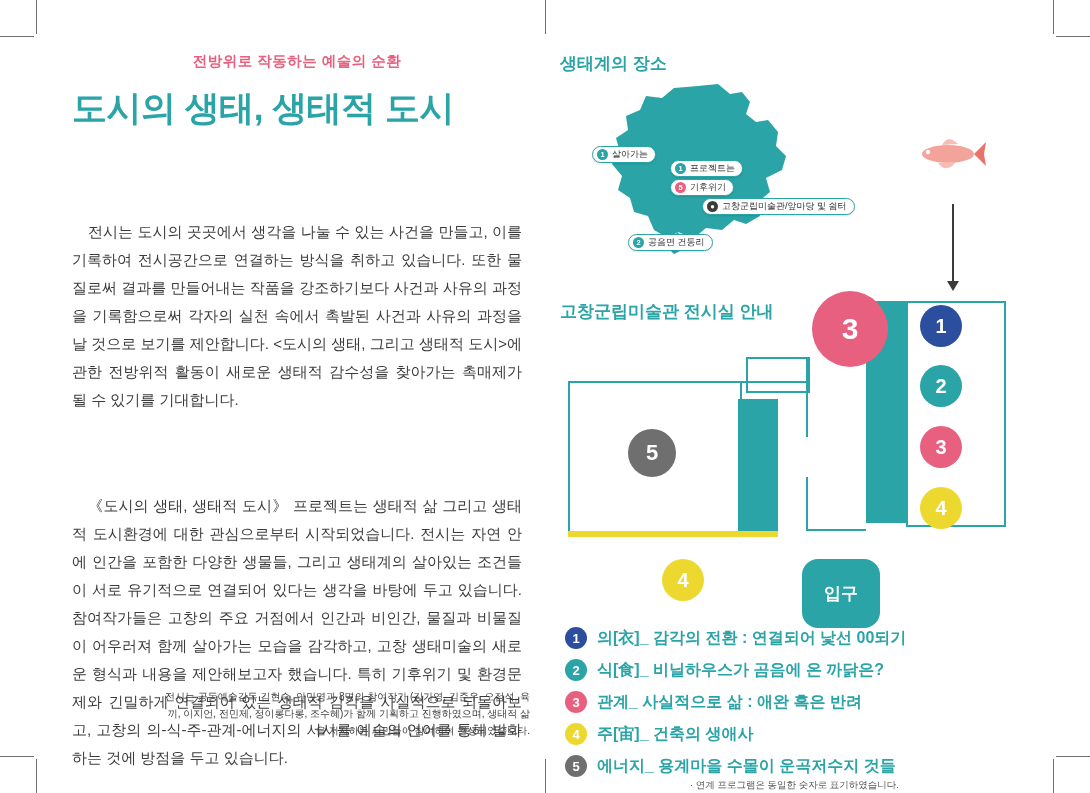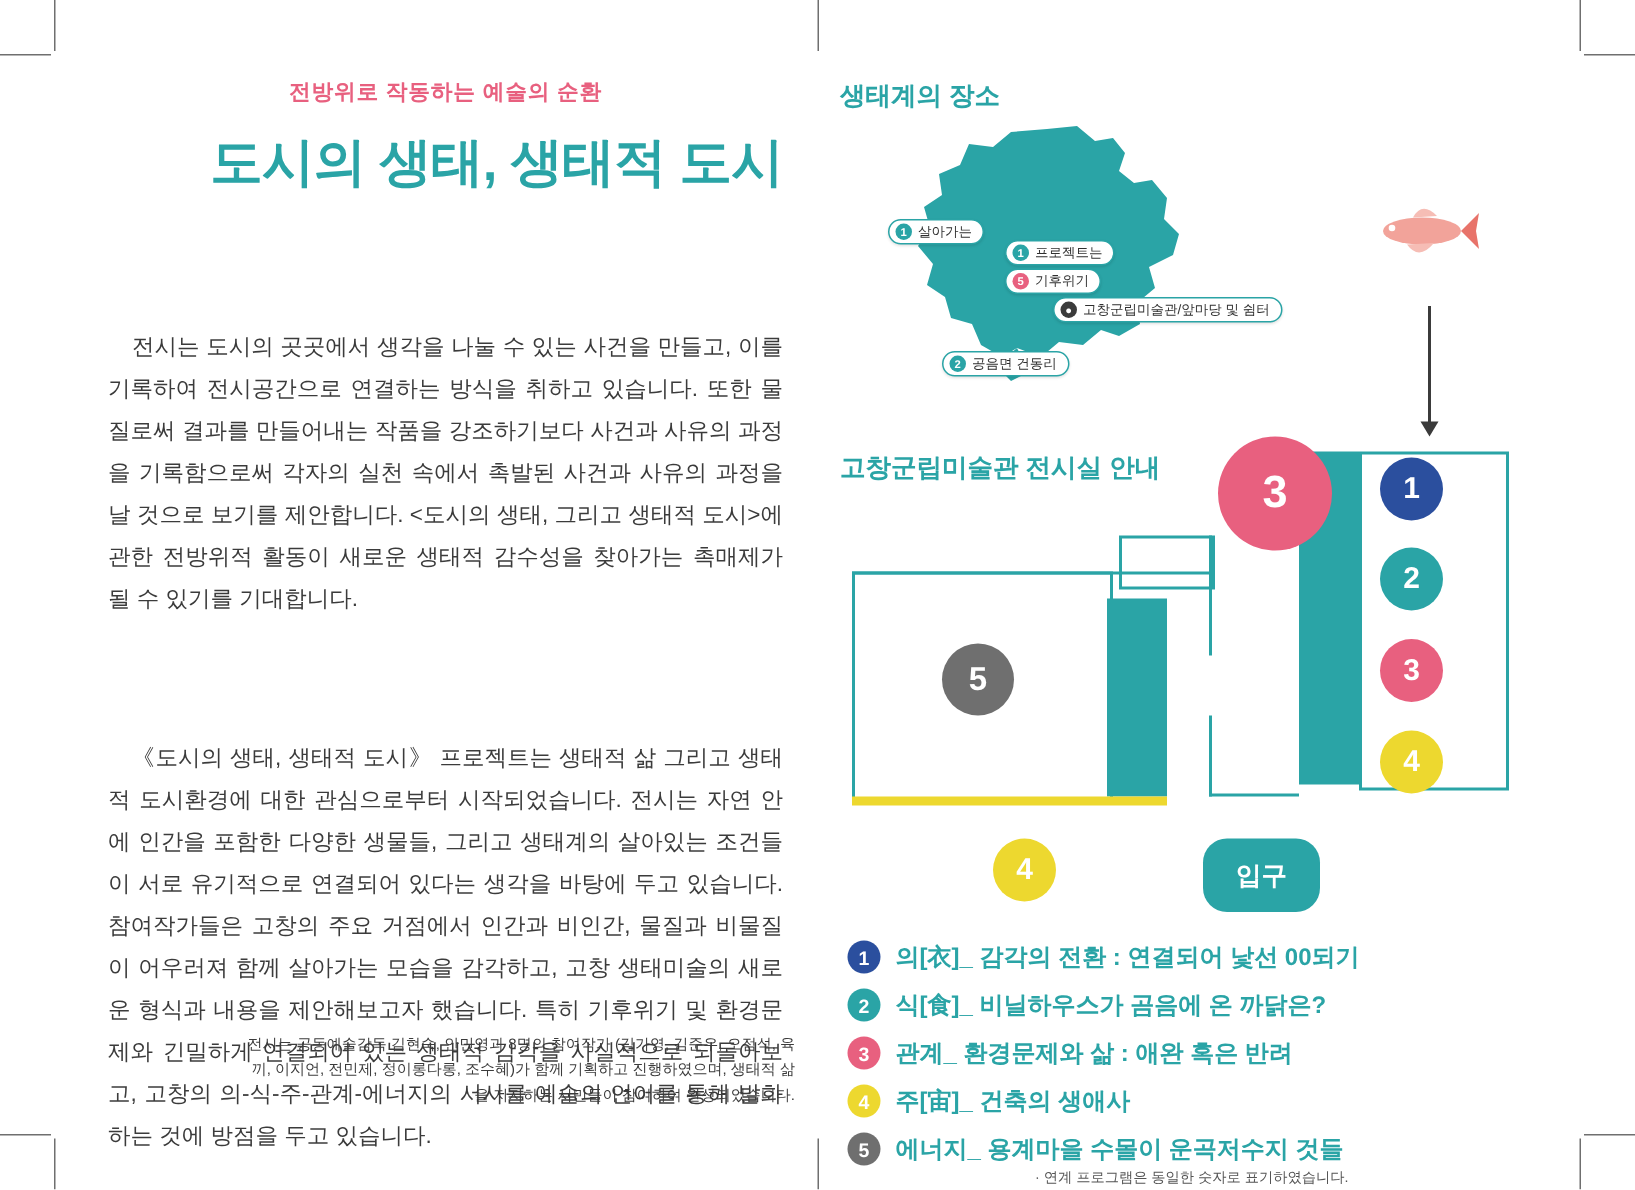--- a/index.html
+++ b/index.html
@@ -14,21 +14,21 @@
   .crop.v{width:1px;}
   .crop.h{height:1px;}
 
   
   .left{position:absolute;left:72px;top:52px;width:450px;}
   .eyebrow{
     color:#e8607f;font-size:14.5px;font-weight:bold;text-align:center;
     letter-spacing:.5px;
   }
   .title{
-    color:#2aa4a6;font-size:35px;font-weight:bold;text-align:right;
+    color:#2aa4a6;font-size:35px;font-weight:bold;text-align:left;
     margin-top:14px;letter-spacing:-.5px;
   }
   .body-copy{
     margin-top:30px;
     color:#3b3b3b;font-size:15px;line-height:28px;text-align:justify;
     white-space:pre-wrap;
   }
   .body-copy p{margin:0;}
   .body-copy p.indent{text-indent:16px;}
   .body-copy p + p{margin-top:22px;}
@@ -71,21 +71,21 @@
   .plan{position:absolute;left:0;top:285px;width:470px;height:280px;}
   .plan .wall{position:absolute;background:#2aa4a6;}
   .plan .outline{position:absolute;border:2px solid #2aa4a6;}
   .badge{
     position:absolute;display:flex;align-items:center;justify-content:center;
     border-radius:50%;color:#ffffff;font-weight:bold;
   }
   .yellow-bar{position:absolute;background:#edd82f;height:6px;}
   .entrance{
     position:absolute;background:#2aa4a6;color:#fff;font-size:17px;font-weight:bold;
-    padding:13px 22px;border-radius:16px;
+    padding:23px 22px;border-radius:16px;
   }
 
   
   .legend{position:absolute;left:5px;top:575px;width:470px;}
   .legend-row{display:flex;align-items:center;margin-bottom:10px;}
   .legend-row .num{width:22px;height:22px;font-size:13px;margin-right:10px;flex:none;}
   .legend-row .txt{color:#2aa4a6;font-size:16px;font-weight:bold;}
   .note{
     position:absolute;left:130px;top:727px;color:#555;font-size:9.5px;
   }
@@ -207,21 +207,21 @@
     <div class="legend-row">
       <span class="num" style="background:#2b4f9e;">1</span>
       <span class="txt">의[衣]_ 감각의 전환 : 연결되어 낯선 00되기</span>
     </div>
     <div class="legend-row">
       <span class="num" style="background:#2aa4a6;">2</span>
       <span class="txt">식[食]_ 비닐하우스가 곰음에 온 까닭은?</span>
     </div>
     <div class="legend-row">
       <span class="num" style="background:#e8607f;">3</span>
-      <span class="txt">관계_ 환경문제와 삶 : 애완 혹은 반려</span>
+      <span class="txt">관계_ 사실적으로 삶 : 애완 혹은 반려</span>
     </div>
     <div class="legend-row">
       <span class="num" style="background:#edd82f;">4</span>
       <span class="txt">주[宙]_ 건축의 생애사</span>
     </div>
     <div class="legend-row">
       <span class="num" style="background:#6f6f6f;">5</span>
       <span class="txt">에너지_ 용계마을 수몰이 운곡저수지 것들</span>
     </div>
   </div>

